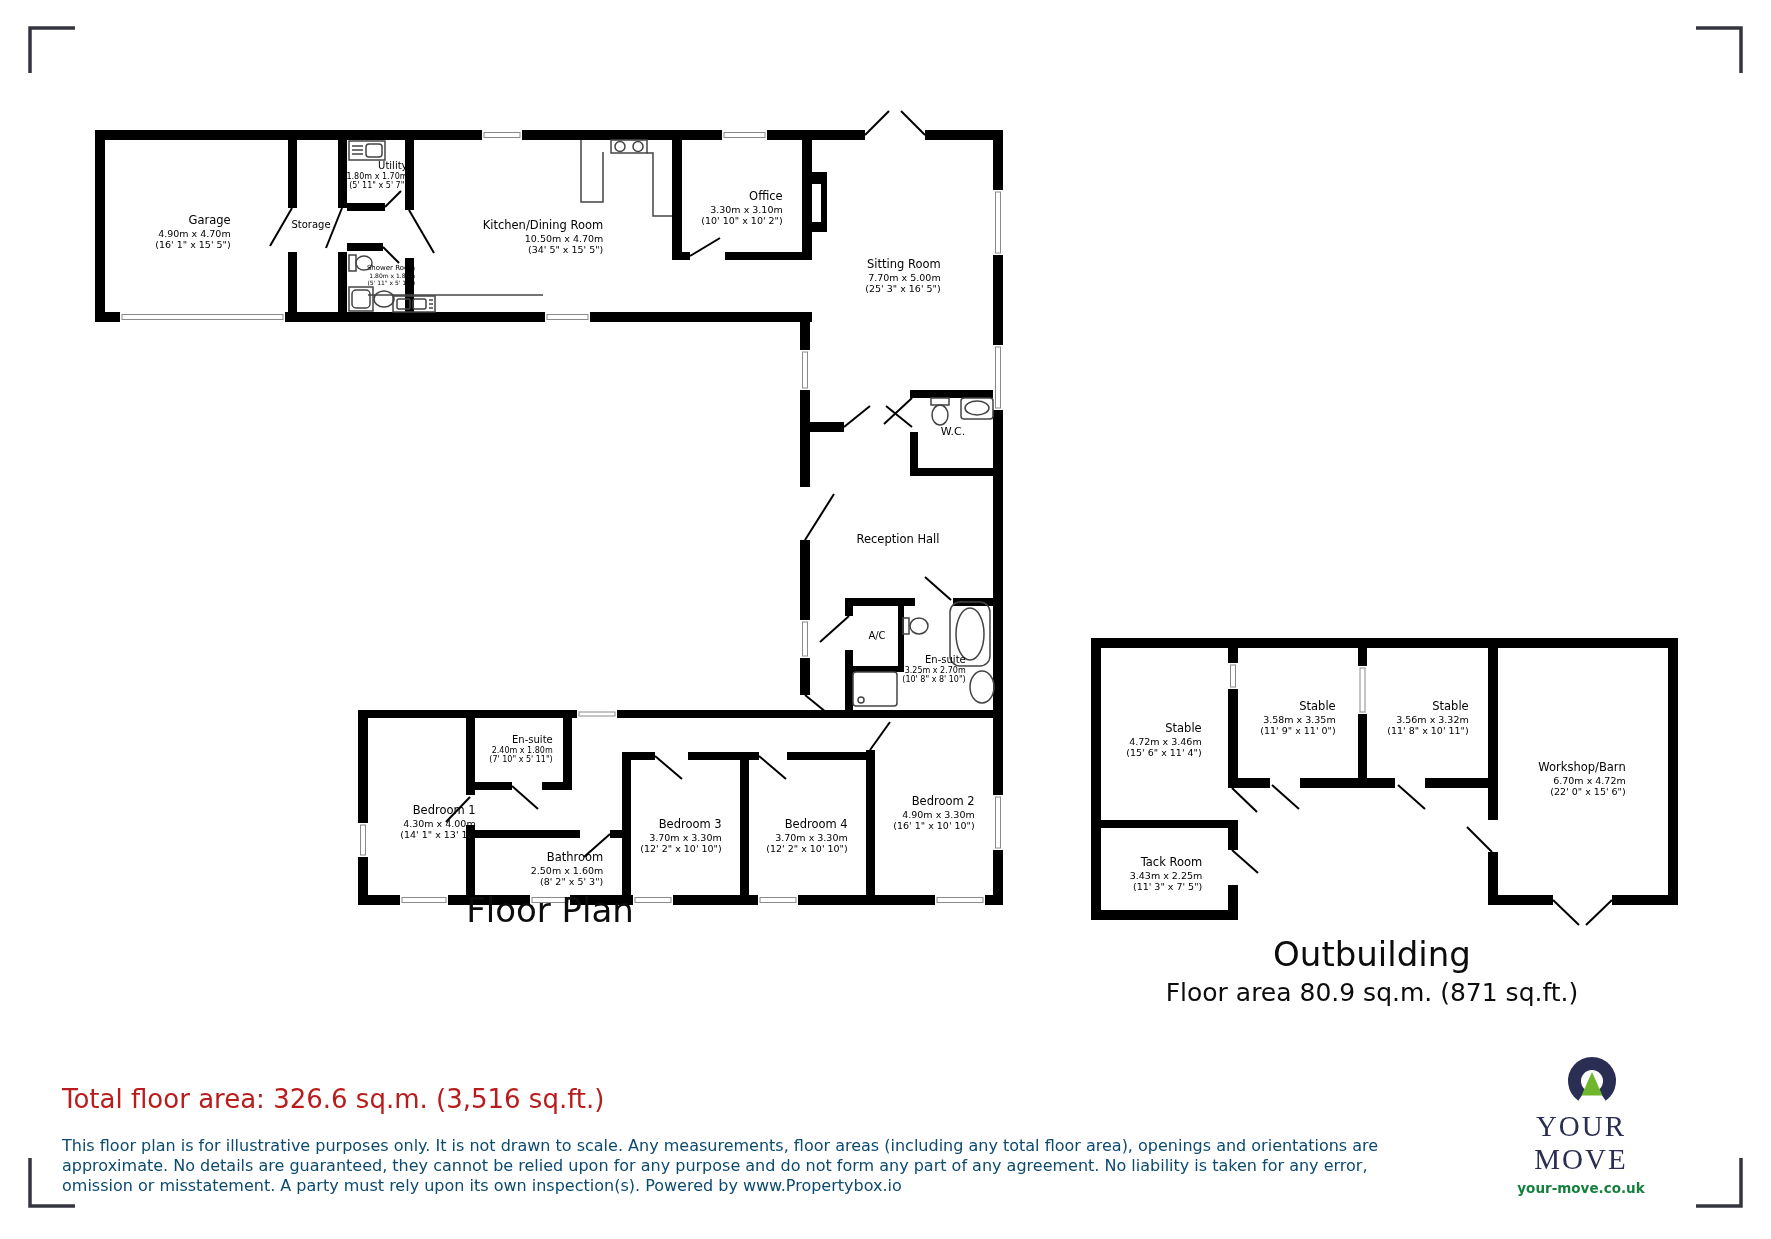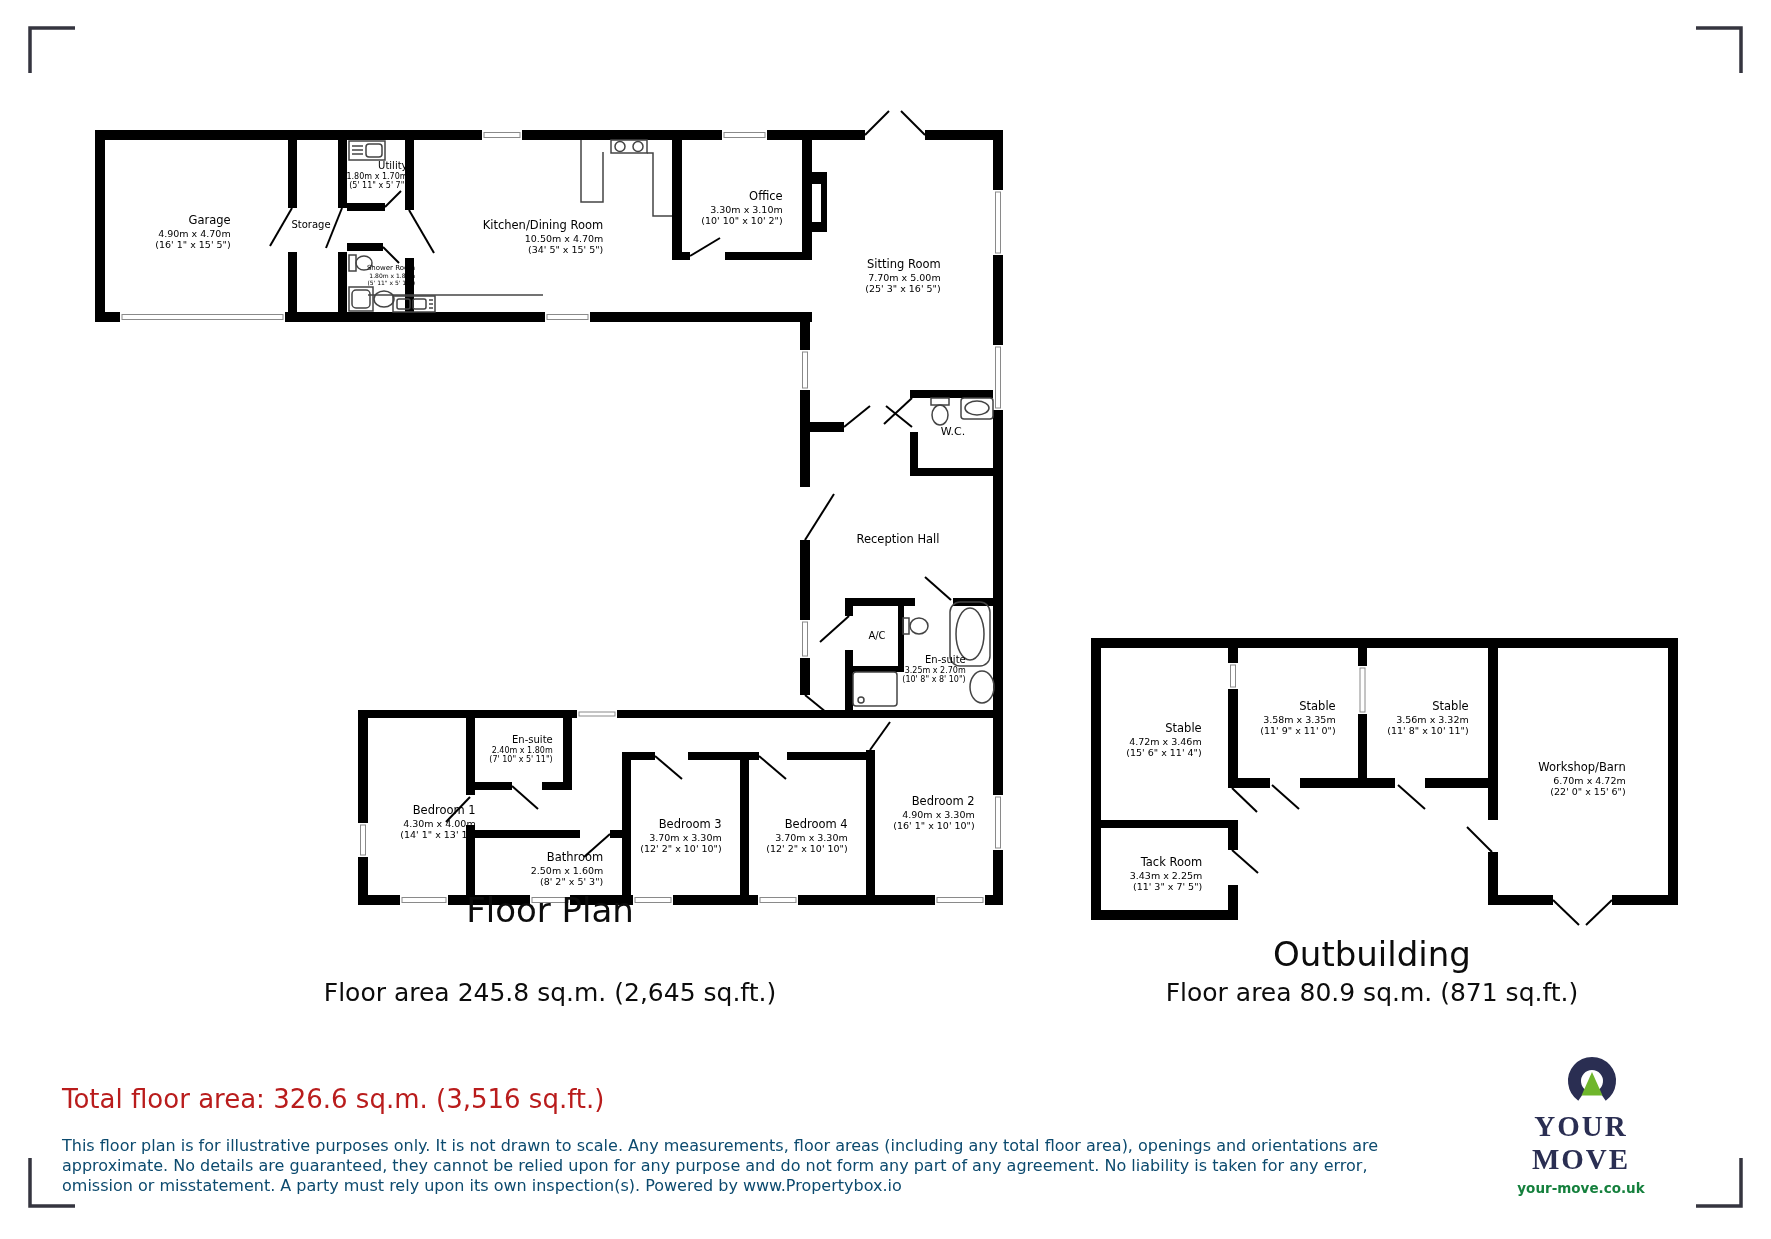--- a/index.html
+++ b/index.html
@@ -11,21 +11,21 @@
   .label .rd{display:block;font-size:9.5px;}
   .label.mid .rn{font-size:10px;} .label.mid .rd{font-size:8px;}
   .label.sm .rn{font-size:7px;}  .label.sm .rd{font-size:6px;}
   .label.one .rn{font-size:11px;}
   .label.tiny .rn{font-size:10px;}
   .title{position:absolute;transform:translateX(-50%);font-size:34px;color:#0c0c0c;white-space:nowrap;z-index:5;}
   .areaLine{position:absolute;transform:translateX(-50%);font-size:25px;color:#0c0c0c;white-space:nowrap;z-index:5;}
   .total{position:absolute;font-size:26px;color:#b91c1c;white-space:nowrap;z-index:5;}
   .disclaimer{position:absolute;font-size:16px;line-height:1.25;color:#0c4a6e;z-index:5;}
   .logo{position:absolute;z-index:5;text-align:center;}
-  .logo .brand{display:block;font-family:"Liberation Serif","DejaVu Serif",serif;font-size:29px;letter-spacing:2px;color:#2a2e52;margin-top:2px;font-weight:bold;}
+  .logo .brand{display:block;font-family:"Liberation Serif","DejaVu Serif",serif;font-size:29px;letter-spacing:2px;color:#2a2e52;margin-top:2px;}
   .logo .site{display:block;font-size:13.5px;font-weight:bold;color:#15803d;margin-top:4px;}
 </style>
 </head>
 <body>
 
 <div id="canvas">
 
   <svg class="plan" width="1771" height="1239" viewBox="0 0 1771 1239">
 
     <g stroke="#35353f" stroke-width="3.5" fill="none">
@@ -397,21 +397,20 @@
     <span class="rd">6.70m x 4.72m</span>
     <span class="rd">(22' 0" x 15' 6")</span>
   </div>
   <div class="label" style="left:1166px;top:856px">
     <span class="rn">Tack Room</span>
     <span class="rd">3.43m x 2.25m</span>
     <span class="rd">(11' 3" x 7' 5")</span>
   </div>
 
   <div class="title" style="left:550px;top:890px">Floor Plan</div>
-  <div class="areaLine" style="left:550px;top:978px">Floor area 245.8 sq.m. (2,645 sq.ft.)</div>
   <div class="title" style="left:1372px;top:934px">Outbuilding</div>
   <div class="areaLine" style="left:1372px;top:978px">Floor area 80.9 sq.m. (871 sq.ft.)</div>
 
   <div class="total" style="left:62px;top:1084px">Total floor area: 326.6 sq.m. (3,516 sq.ft.)</div>
   <div class="disclaimer" style="left:62px;top:1136px;width:1370px">This floor plan is for illustrative purposes only. It is not drawn to scale. Any measurements, floor areas (including any total floor area), openings and orientations are approximate. No details are guaranteed, they cannot be relied upon for any purpose and do not form any part of any agreement. No liability is taken for any error, omission or misstatement. A party must rely upon its own inspection(s). Powered by www.Propertybox.io</div>
 
   <div class="logo" style="left:1581px;top:1108px;transform:translateX(-50%)">
     <span class="brand">YOUR MOVE</span>
     <span class="site">your-move.co.uk</span>
   </div>

